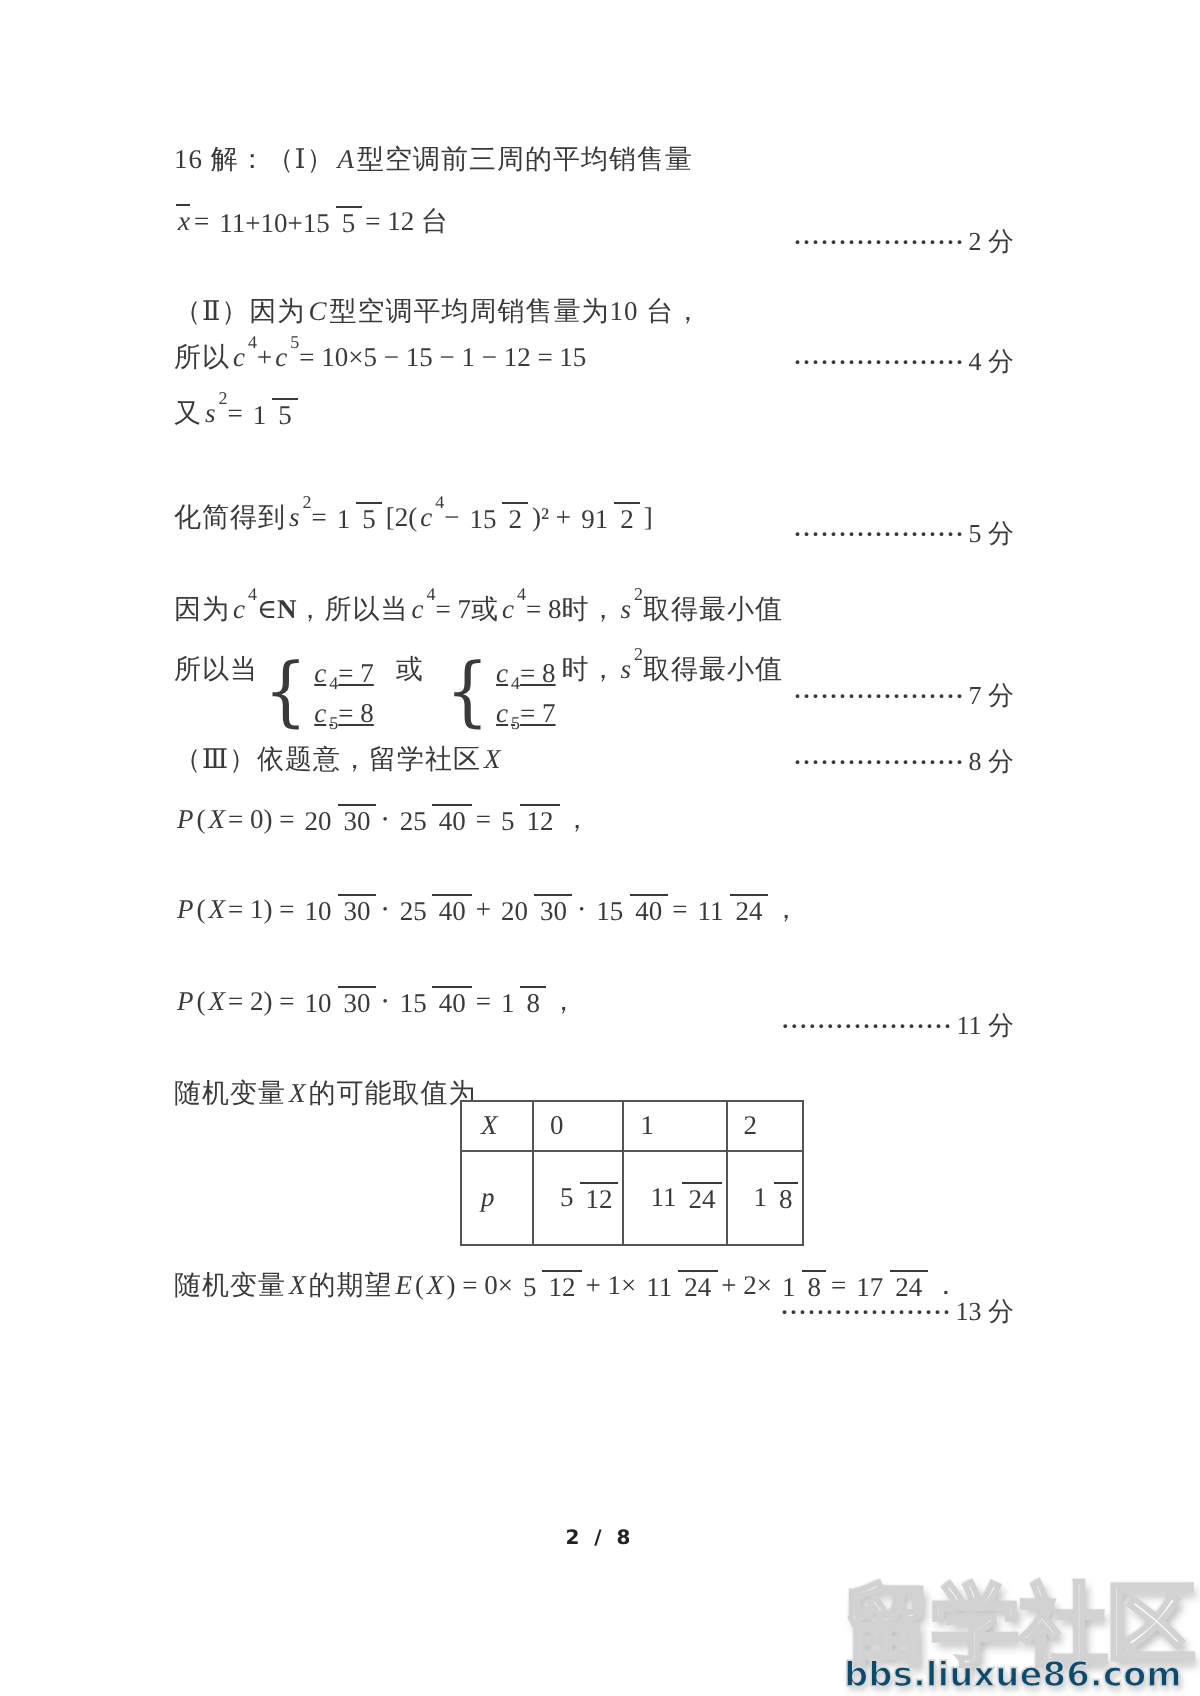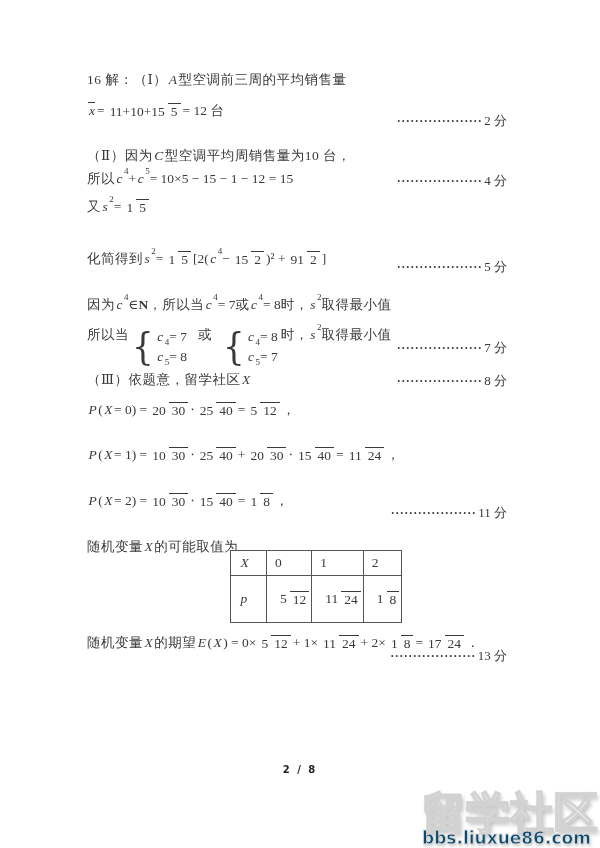--- a/index.html
+++ b/index.html
@@ -18,21 +18,21 @@
   .frac{display:inline-flex;flex-direction:row;align-items:center;vertical-align:middle;
         margin:0 2px;line-height:1.2;font-size:13.5px;}
   .frac .den{border-top:1px solid #3a3a3a;padding:0 3px;}
   .frac .num{padding:0 3px;}
   .score{position:absolute;right:93px;display:flex;align-items:center;font-size:13px;color:#3a3a3a;}
   .score .dots{font-size:12px;font-weight:bold;letter-spacing:0.5px;margin-right:2px;}
   .cases{display:inline-flex;align-items:center;margin:0 3px;}
   .brace{font-size:34px;font-weight:300;line-height:0.9;transform:scaleY(1.12);
          font-family:"DejaVu Serif",serif;margin-right:2px;}
   .ccol{display:inline-flex;flex-direction:column;line-height:1.45;}
-  .crow{display:inline-block;}
+  .crow{display:inline-block;text-decoration:underline;}
   .dist-table{position:absolute;left:230px;top:550px;border-collapse:collapse;}
   .dist-table td{border:1px solid #555;width:27px;padding:2px 0 2px 8px;font-size:13.5px;
                  vertical-align:middle;text-align:left;background:#fff;}
   .dist-table tr.hrow td{height:20px;}
   .dist-table tr.prow td{height:42px;}
   .pageno{position:absolute;top:764px;left:0;right:0;text-align:center;
           font-family:"DejaVu Sans","Liberation Sans",sans-serif;font-size:10px;
           font-weight:bold;color:#222;letter-spacing:2px;}
   .wm{position:absolute;right:2px;bottom:1px;text-align:left;line-height:1;
       font-family:"DejaVu Sans","Liberation Sans",sans-serif;pointer-events:none;}

